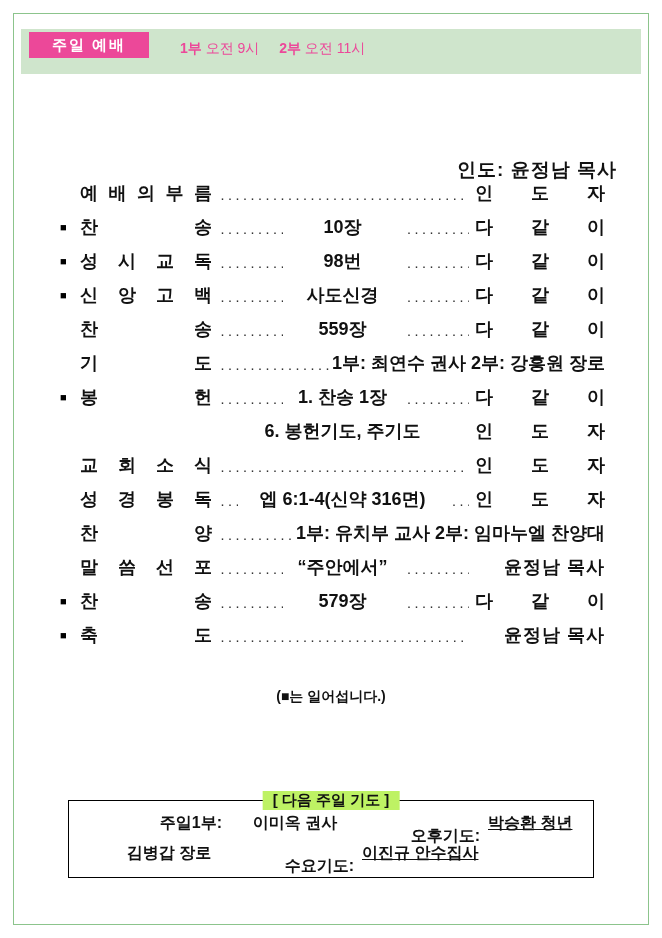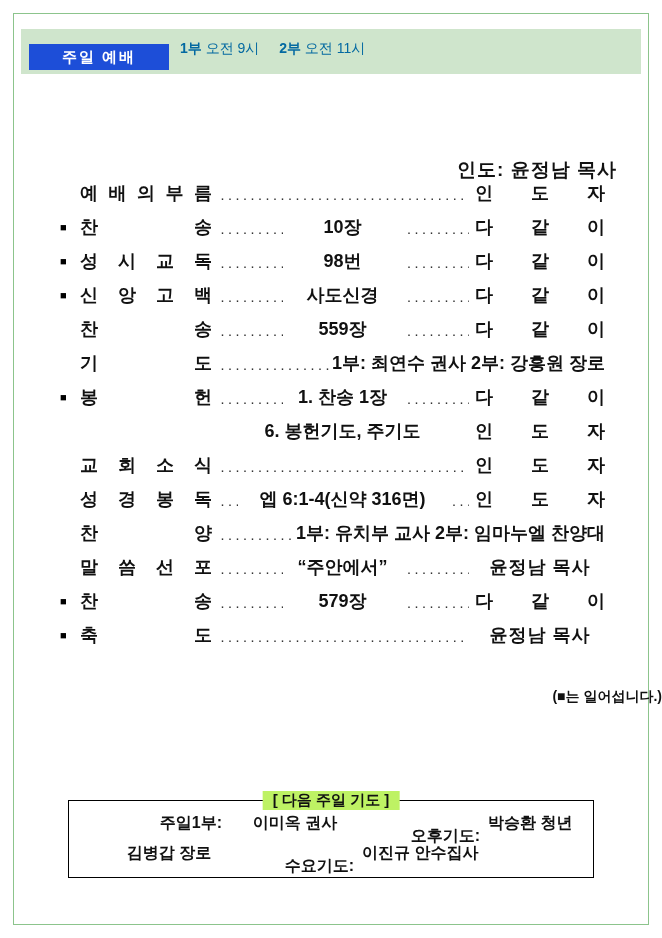--- a/index.html
+++ b/index.html
@@ -37,39 +37,39 @@
     left: 21px;
     top: 29px;
     width: 620px;
     height: 45px;
     background: #cfe5cc;
     box-sizing: border-box;
   }
   .header-tag {
     position: absolute;
     left: 29px;
-    top: 44px;
-    width: 140px;
+    top: 32px;
+    width: 120px;
     height: 26px;
-    background: #1d4ed8;
+    background: #ec4899;
     color: #ffffff;
     font-size: 15px;
     font-weight: bold;
     letter-spacing: 2px;
     display: flex;
     align-items: center;
     justify-content: center;
     box-sizing: border-box;
   }
   .header-times {
     position: absolute;
     left: 180px;
     top: 40px;
     font-size: 14px;
-    color: #0369a1;
+    color: #ec4899;
     white-space: nowrap;
   }
   .header-times b {
     font-weight: bold;
   }
   .header-times .sep {
     display: inline-block;
     width: 12px;
   }
 
@@ -150,31 +150,30 @@
     font-weight: bold;
     white-space: nowrap;
     padding-left: 6px;
   }
   .who.single {
     display: block;
     text-align: right;
   }
   .who.pastor {
     letter-spacing: 1px;
-    text-align: center;
   }
   .row.sub .mid {
     font-weight: bold;
   }
   .note {
     position: absolute;
     left: 0;
     top: 688px;
     width: 662px;
-    text-align: right;
+    text-align: center;
     font-size: 14px;
     font-weight: bold;
   }
 
   
   .prayer-box {
     position: absolute;
     left: 68px;
     top: 800px;
     width: 526px;
@@ -218,20 +217,21 @@
   }
   .pr-label2 {
     flex: 0 0 120px;
     text-align: right;
     padding-right: 8px;
     margin-top: 27px;
   }
   .pr-value2 {
     flex: 1 1 auto;
     text-align: left;
+    text-decoration: underline;
   }
 </style>
 </head>
 <body>
 
 <div class="page">
   <div class="frame"></div>
 
   <div class="header-band"></div>
   <div class="header-tag">주일 예배</div>

